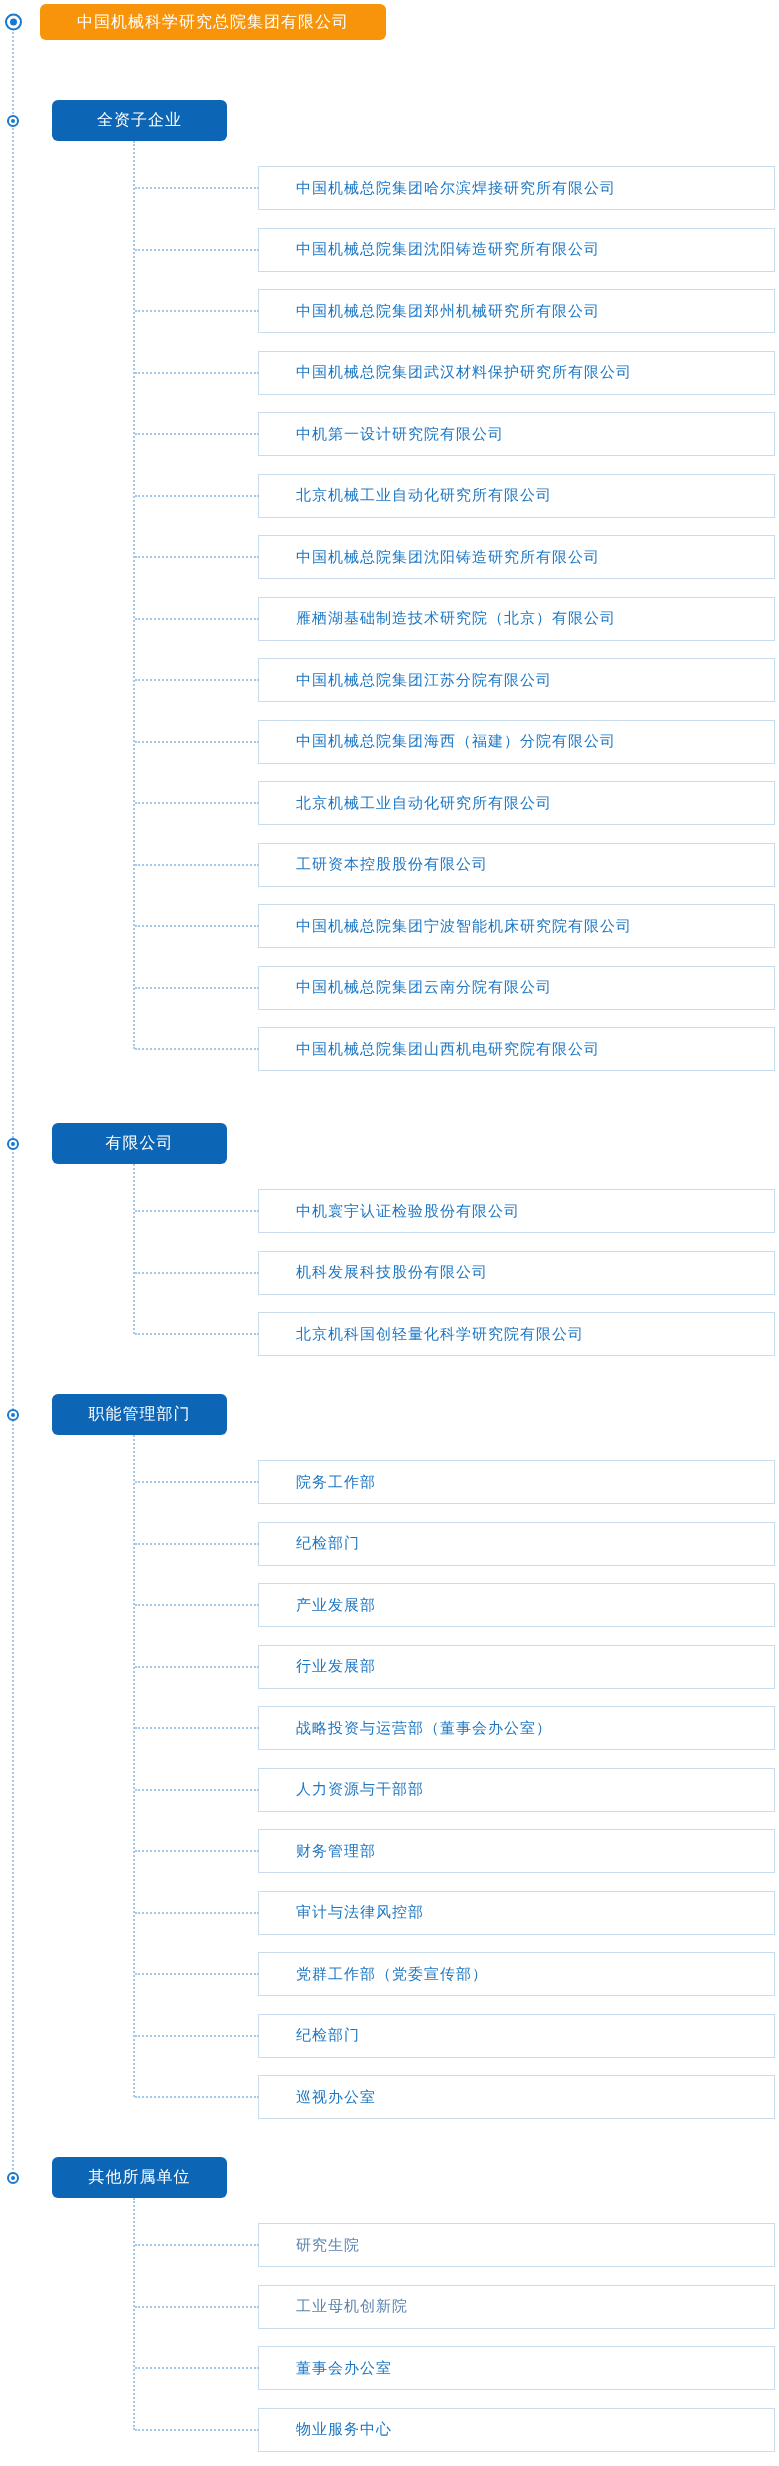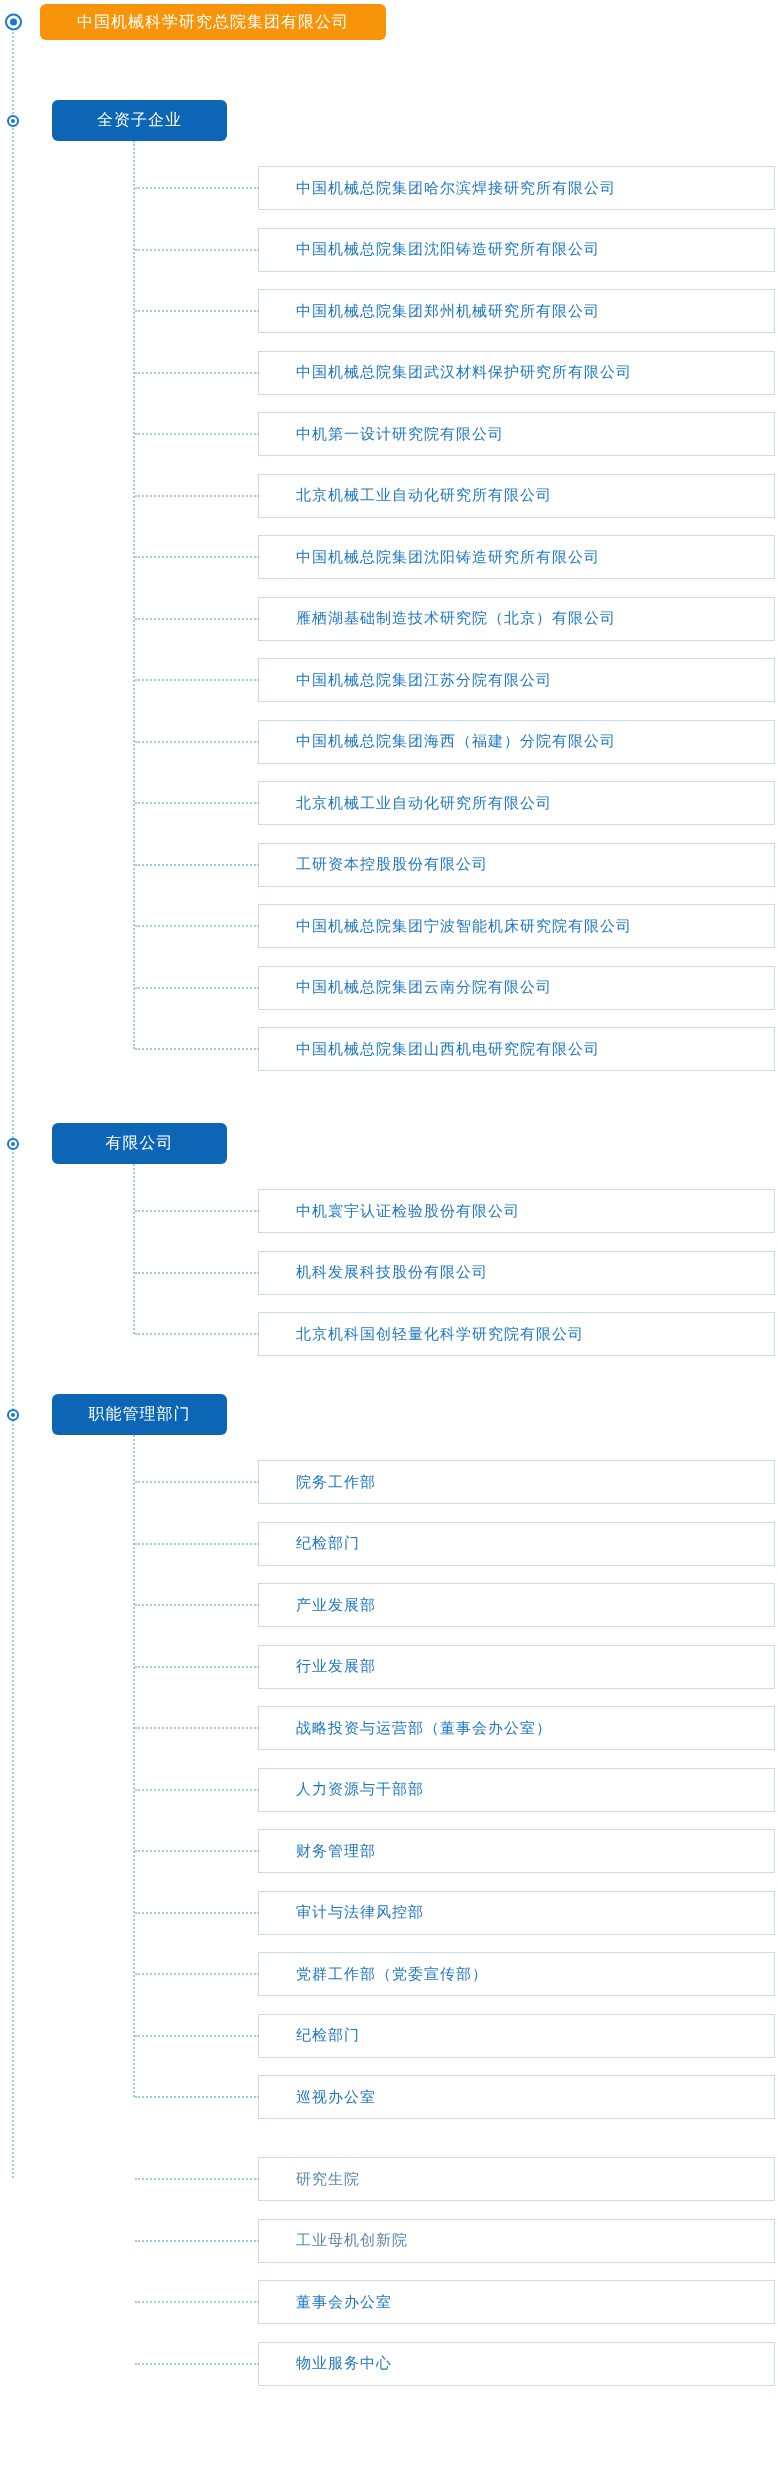--- a/index.html
+++ b/index.html
@@ -274,20 +274,29 @@
   </div>
 
   <div class="item">
     <span class="branch"></span>
     <span class="item-label">巡视办公室</span>
   </div>
 </div>
   </section>
 
   <section class="group">
+    <div class="row cat-row">
+      <span class="bullseye small">
+            <span class="dot"></span>
+          </span>
+      <div class="node cat">
+        <span class="cat-label">其他所属单位</span>
+      </div>
+      <div class="vline" style="height: 231.5px;"></div>
+    </div>
     <div class="items">
   <div class="item muted">
     <span class="branch"></span>
     <span class="item-label">研究生院</span>
   </div>
 
   <div class="item muted">
     <span class="branch"></span>
     <span class="item-label">工业母机创新院</span>
   </div>

